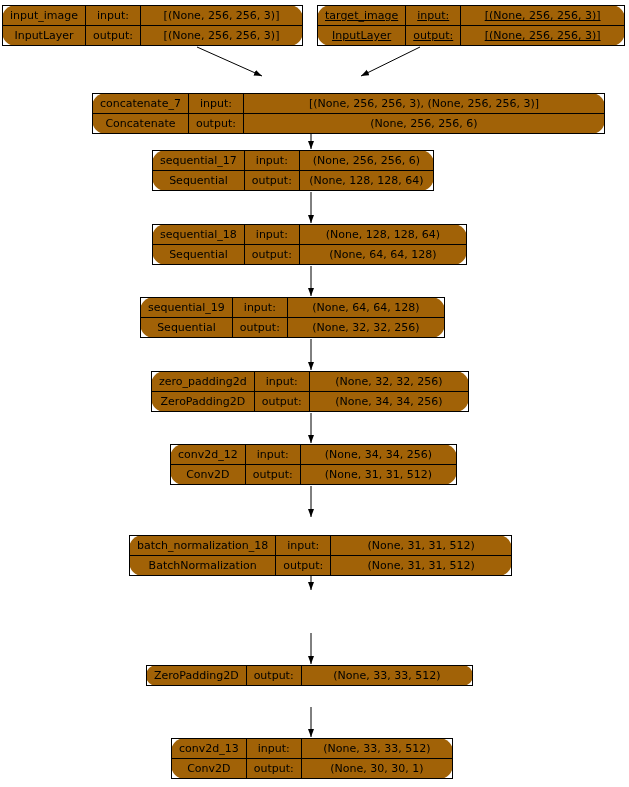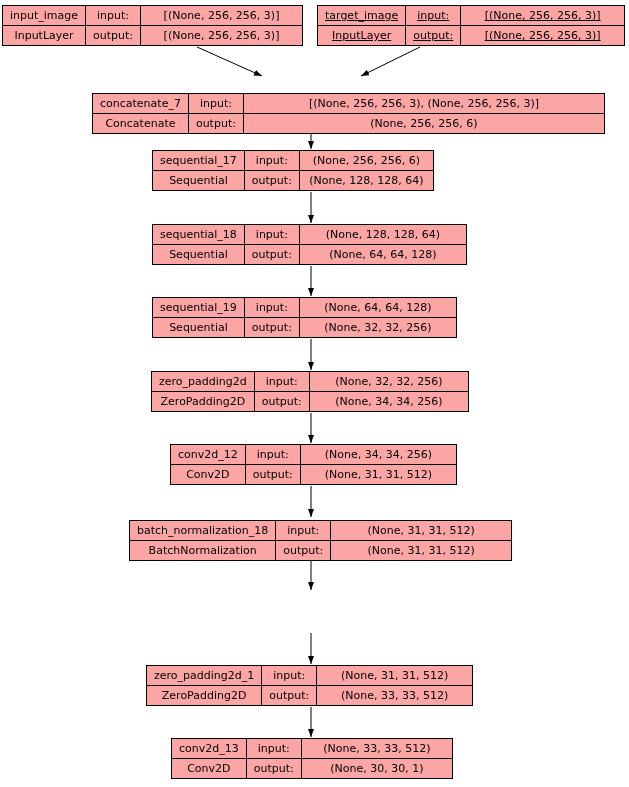--- a/index.html
+++ b/index.html
@@ -13,23 +13,24 @@
   }
   #edges {
     position: absolute;
     left: 0; top: 0;
     width: 629px; height: 787px;
     z-index: 1;
   }
   table.node {
     position: absolute;
     border-collapse: collapse;
-    background: #fca5a5;
+    background: #a16207;
     z-index: 2;
     table-layout: auto;
+    border-radius: 14px;
   }
   table.node td {
     border: 1px solid #000000;
     color: #000000;
     font-size: 11px;
     line-height: 13px;
     height: 19px;
     padding: 0 7px;
     text-align: center;
     vertical-align: middle;
@@ -129,21 +130,21 @@
       <td class="c-val">(None, 128, 128, 64)</td>
     </tr>
     <tr>
       <td class="c-name">Sequential</td>
       <td class="c-lab">output:</td>
       <td class="c-val">(None, 64, 64, 128)</td>
     </tr>
   </tbody>
     </table>
 
-  <table class="node" style="left:152px;top:297px;width:305px;">
+  <table class="node" style="left:140px;top:297px;width:305px;">
     <tbody>
         <tr>
       <td class="c-name">sequential_19</td>
       <td class="c-lab">input:</td>
       <td class="c-val">(None, 64, 64, 128)</td>
     </tr>
     <tr>
       <td class="c-name">Sequential</td>
       <td class="c-lab">output:</td>
       <td class="c-val">(None, 32, 32, 256)</td>
@@ -174,21 +175,21 @@
       <td class="c-val">(None, 34, 34, 256)</td>
     </tr>
     <tr>
       <td class="c-name">Conv2D</td>
       <td class="c-lab">output:</td>
       <td class="c-val">(None, 31, 31, 512)</td>
     </tr>
   </tbody>
     </table>
 
-  <table class="node" style="left:129px;top:520px;width:383px;">
+  <table class="node" style="left:129px;top:535px;width:383px;">
     <tbody>
         <tr>
       <td class="c-name">batch_normalization_18</td>
       <td class="c-lab">input:</td>
       <td class="c-val">(None, 31, 31, 512)</td>
     </tr>
     <tr>
       <td class="c-name">BatchNormalization</td>
       <td class="c-lab">output:</td>
       <td class="c-val">(None, 31, 31, 512)</td>
@@ -196,25 +197,20 @@
   </tbody>
     </table>
 
   <table class="node" style="left:157px;top:591px;width:306px;">
     <tbody>
   </tbody>
     </table>
 
   <table class="node" style="left:146px;top:665px;width:327px;">
     <tbody>
-        <tr>
-      <td class="c-name">zero_padding2d_1</td>
-      <td class="c-lab">input:</td>
-      <td class="c-val">(None, 31, 31, 512)</td>
-    </tr>
     <tr>
       <td class="c-name">ZeroPadding2D</td>
       <td class="c-lab">output:</td>
       <td class="c-val">(None, 33, 33, 512)</td>
     </tr>
   </tbody>
     </table>
 
   <table class="node" style="left:171px;top:738px;width:282px;">
     <tbody>

